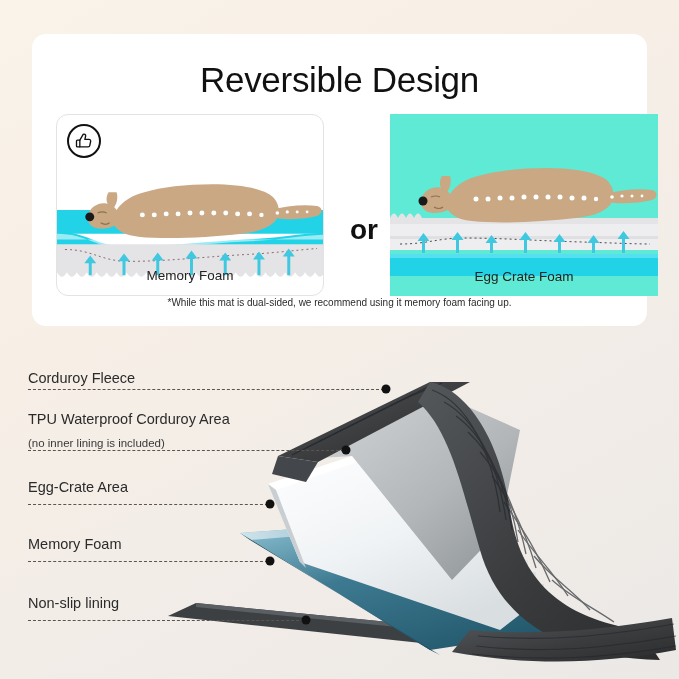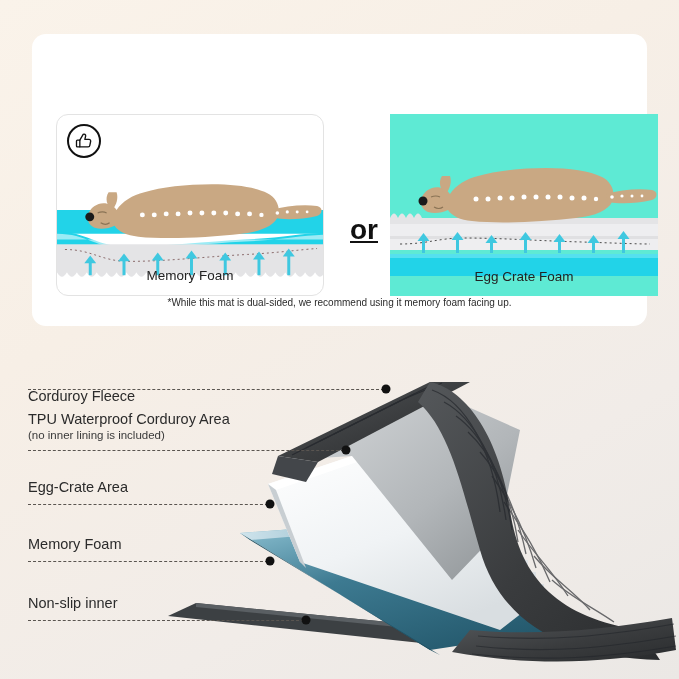--- a/index.html
+++ b/index.html
@@ -29,57 +29,58 @@
   #panel-right {
     position:absolute; left:358px; top:80px; width:268px; height:182px;
     overflow:hidden; background:#5eead4;
   }
   .panel-caption {
     position:absolute; left:0; bottom:12px; width:100%;
     text-align:center; font-size:13.5px; color:#222;
   }
   #or-divider {
     position:absolute; left:308px; top:180px; width:48px;
-    text-align:center; font-size:28px; font-weight:bold; color:#111;text-decoration:underline;
+    text-align:center; font-size:28px; font-weight:bold; color:#111;
   }
   #card-footnote {
     position:absolute; left:0; bottom:18px; width:100%;
     text-align:center; font-size:10px; color:#2b2b2b;
   }
 
   
   #thumb-badge {
     position:absolute; left:10px; top:9px; width:34px; height:34px;
     border:2px solid #111; border-radius:50%;
     display:flex; align-items:center; justify-content:center;
   }
 
   
   .scene { position:absolute; left:0; top:0; width:100%; height:100%; }
 
   
   .label-row { position:absolute; }
   .label-text { font-size:14.5px; color:#2b2b2b; white-space:nowrap; }
-  .label-sub  { font-size:11.5px; color:#3a3a3a; white-space:nowrap; margin-top:2px; }
+  .label-sub  { font-size:11.5px; color:#3a3a3a; white-space:nowrap; margin-top:10px; }
   .leader {
     position:absolute; height:0;
     border-top:1.5px dashed #5a5550;
   }
   .leader-dot {
     position:absolute; width:9px; height:9px; border-radius:50%;
     background:#111; transform:translate(-50%,-50%);
   }
 
   #product-art { position:absolute; left:0; top:330px; width:679px; height:349px; }
 </style>
 </head>
 <body>
 
 <div id="top-card">
 
+  <div id="card-title">Reversible Design</div>
 
   <div id="panel-left">
     <svg class="scene" viewBox="0 0 268 182" preserveAspectRatio="none">
 
       <path d="M0,96 L268,96 L268,120 L0,120 Z" fill="#22d3e8"></path>
       <path d="M0,118 C30,118 40,133 70,133 C110,133 150,128 190,126 C225,124 245,120 268,119 L268,132 L0,132 Z" fill="#22d3e8"></path>
       <path d="M0,120 C30,120 40,135 70,135 C110,135 150,130 190,128 C225,126 245,122 268,121 L268,126 L0,126 Z" fill="#ffffff" opacity="0.55"></path>
 
       <rect x="0" y="131" width="268" height="28" fill="#e4e4e6"></rect>
       <path d="M0,159 q5,9 10,0 q5,9 10,0 q5,9 10,0 q5,9 10,0 q5,9 10,0 q5,9 10,0 q5,9 10,0 q5,9 10,0
@@ -332,21 +333,21 @@
 
     <path d="M470,300 C540,306 600,300 672,288 L676,320 C600,334 530,336 452,322 Z" fill="url(#gCord)"></path>
     <g stroke="#22252a" stroke-width="1.2" opacity="0.6" fill="none">
       <path d="M478,306 C548,312 606,306 674,294"></path>
       <path d="M476,316 C548,324 606,318 676,306"></path>
       <path d="M472,324 C546,332 606,328 676,316"></path>
     </g>
   </g>
 </svg>
 
-<div class="label-row" style="left:28px; top:388px;">
+<div class="label-row" style="left:28px; top:370px;">
   <div class="label-text">Corduroy Fleece</div>
 </div>
 <div class="leader" style="left:28px; top:389px; width:356px;"></div>
 <div class="leader-dot" style="left:386px; top:389px;"></div>
 
 <div class="label-row" style="left:28px; top:411px;">
   <div class="label-text">TPU Waterproof Corduroy Area</div>
   <div class="label-sub">(no inner lining is included)</div>
 </div>
 <div class="leader" style="left:28px; top:450px; width:316px;"></div>
@@ -358,16 +359,16 @@
 <div class="leader" style="left:28px; top:504px; width:240px;"></div>
 <div class="leader-dot" style="left:270px; top:504px;"></div>
 
 <div class="label-row" style="left:28px; top:536px;">
   <div class="label-text">Memory Foam</div>
 </div>
 <div class="leader" style="left:28px; top:561px; width:240px;"></div>
 <div class="leader-dot" style="left:270px; top:561px;"></div>
 
 <div class="label-row" style="left:28px; top:595px;">
-  <div class="label-text">Non-slip inner</div>
+  <div class="label-text">Non-slip lining</div>
 </div>
 <div class="leader" style="left:28px; top:620px; width:276px;"></div>
 <div class="leader-dot" style="left:306px; top:620px;"></div>
 
 </body></html>

